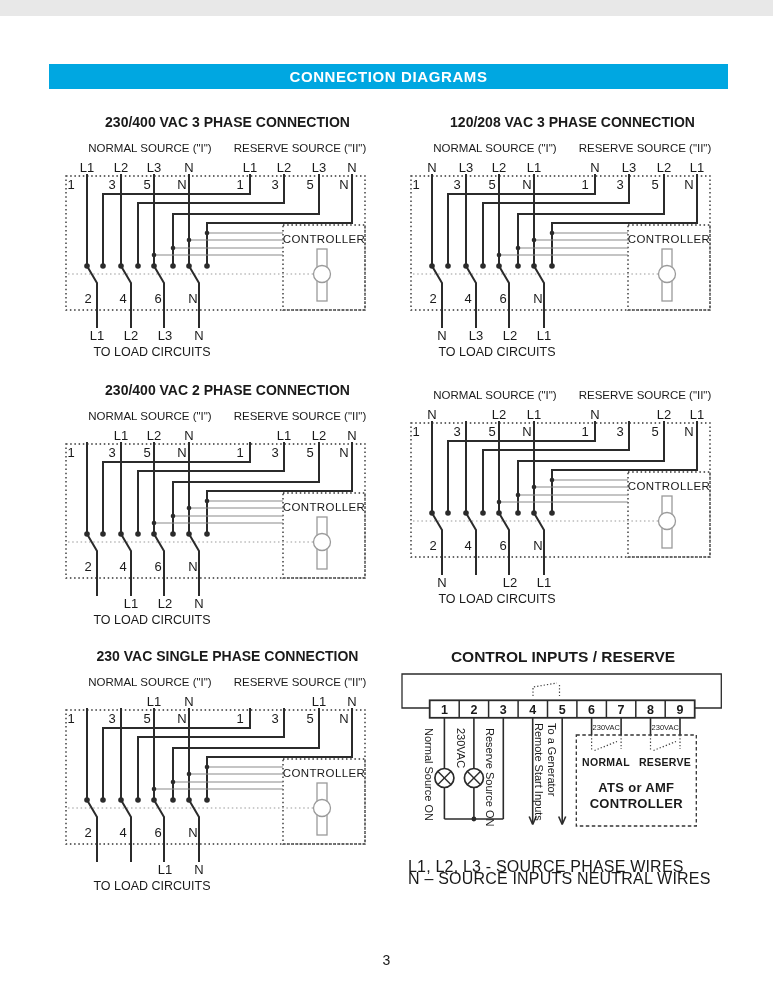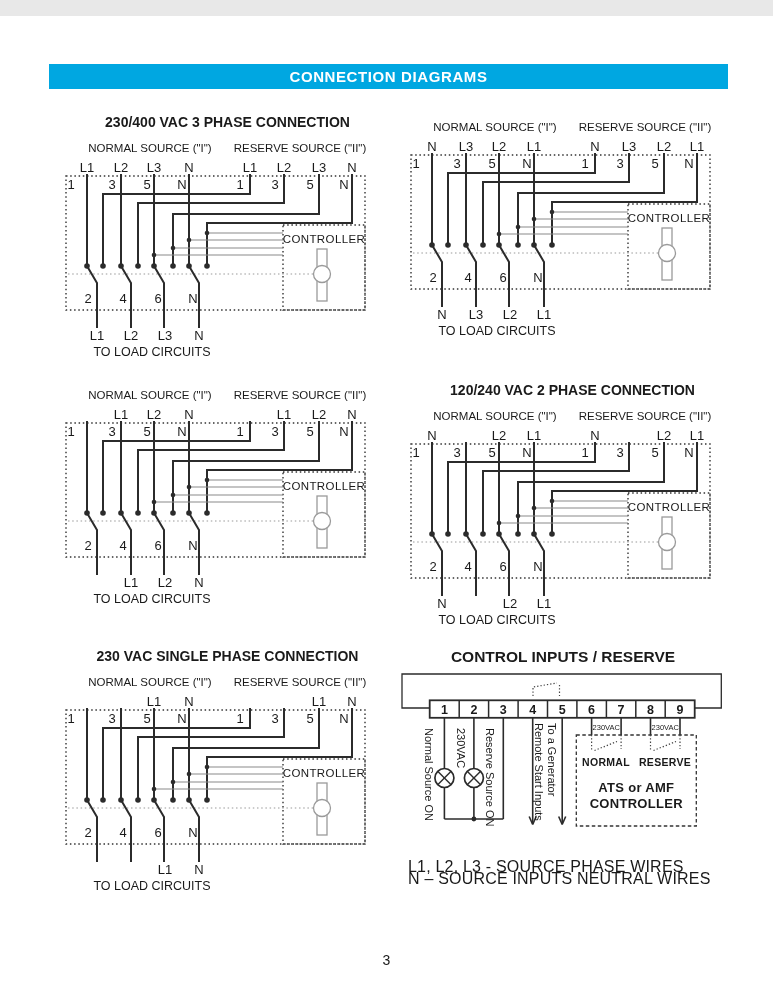--- a/index.html
+++ b/index.html
@@ -121,20 +121,21 @@
     <text class="t13" x="76" y="204" text-anchor="middle">L2</text>
     <text class="t13" x="110" y="204" text-anchor="middle">L3</text>
     <text class="t13" x="144" y="204" text-anchor="middle">N</text>
     <text class="ctlr" x="269" y="107" text-anchor="middle">CONTROLLER</text>
     <text class="t12" x="97" y="220" text-anchor="middle">TO LOAD CIRCUITS</text>
   </svg>
 </div>
   </div>
 
   <div class="section" style="left:400px;top:99px">
+    <h2>120/208 VAC 3 PHASE CONNECTION</h2>
     <div class="diagram-slot">
   <svg class="wiring" width="345" height="225" viewBox="0 0 345 225">
     <rect x="11" y="40" width="299" height="134" class="dotbox"></rect>
     <rect x="228" y="89" width="82" height="85" class="dotbox"></rect>
     <line x1="13" y1="138" x2="263" y2="138" class="linkage"></line>
     <g class="wire">
       <line x1="32" y1="38" x2="32" y2="130"></line>
       <line x1="66" y1="38" x2="66" y2="130"></line>
       <line x1="99" y1="38" x2="99" y2="130"></line>
       <line x1="134" y1="38" x2="134" y2="130"></line>
@@ -197,20 +198,21 @@
     <text class="t13" x="76" y="204" text-anchor="middle">L3</text>
     <text class="t13" x="110" y="204" text-anchor="middle">L2</text>
     <text class="t13" x="144" y="204" text-anchor="middle">L1</text>
     <text class="ctlr" x="269" y="107" text-anchor="middle">CONTROLLER</text>
     <text class="t12" x="97" y="220" text-anchor="middle">TO LOAD CIRCUITS</text>
   </svg>
 </div>
   </div>
 
   <div class="section" style="left:55px;top:367px">
+    <h2>230/400 VAC 2 PHASE CONNECTION</h2>
     <div class="diagram-slot">
   <svg class="wiring" width="345" height="225" viewBox="0 0 345 225">
     <rect x="11" y="40" width="299" height="134" class="dotbox"></rect>
     <rect x="228" y="89" width="82" height="85" class="dotbox"></rect>
     <line x1="13" y1="138" x2="263" y2="138" class="linkage"></line>
     <g class="wire">
       <line x1="32" y1="38" x2="32" y2="130"></line>
       <line x1="66" y1="38" x2="66" y2="130"></line>
       <line x1="99" y1="38" x2="99" y2="130"></line>
       <line x1="134" y1="38" x2="134" y2="130"></line>
@@ -273,21 +275,20 @@
     <text class="t13" x="76" y="204" text-anchor="middle">L1</text>
     <text class="t13" x="110" y="204" text-anchor="middle">L2</text>
     <text class="t13" x="144" y="204" text-anchor="middle">N</text>
     <text class="ctlr" x="269" y="107" text-anchor="middle">CONTROLLER</text>
     <text class="t12" x="97" y="220" text-anchor="middle">TO LOAD CIRCUITS</text>
   </svg>
 </div>
   </div>
 
   <div class="section" style="left:400px;top:367px">
-    <h2>120/240 VAC 2 PHASE CONNECTION</h2>
     <div class="diagram-slot">
   <svg class="wiring" width="345" height="225" viewBox="0 0 345 225">
     <rect x="11" y="40" width="299" height="134" class="dotbox"></rect>
     <rect x="228" y="89" width="82" height="85" class="dotbox"></rect>
     <line x1="13" y1="138" x2="263" y2="138" class="linkage"></line>
     <g class="wire">
       <line x1="32" y1="38" x2="32" y2="130"></line>
       <line x1="66" y1="38" x2="66" y2="130"></line>
       <line x1="99" y1="38" x2="99" y2="130"></line>
       <line x1="134" y1="38" x2="134" y2="130"></line>

